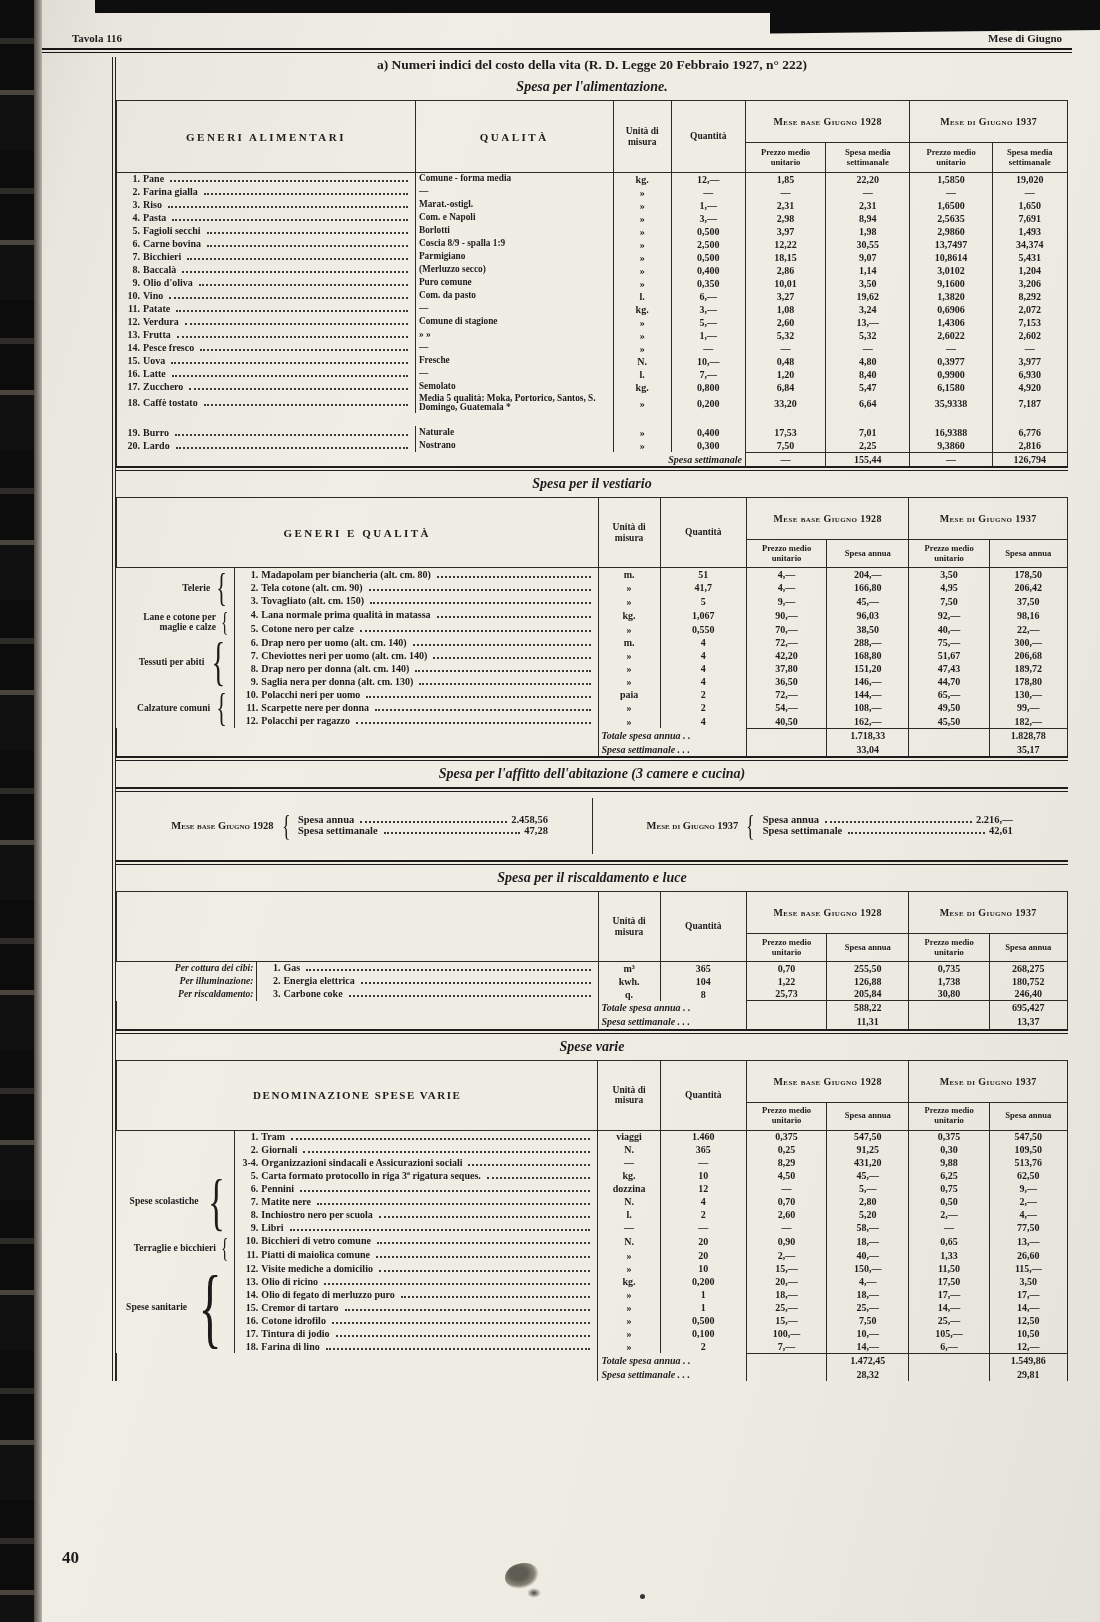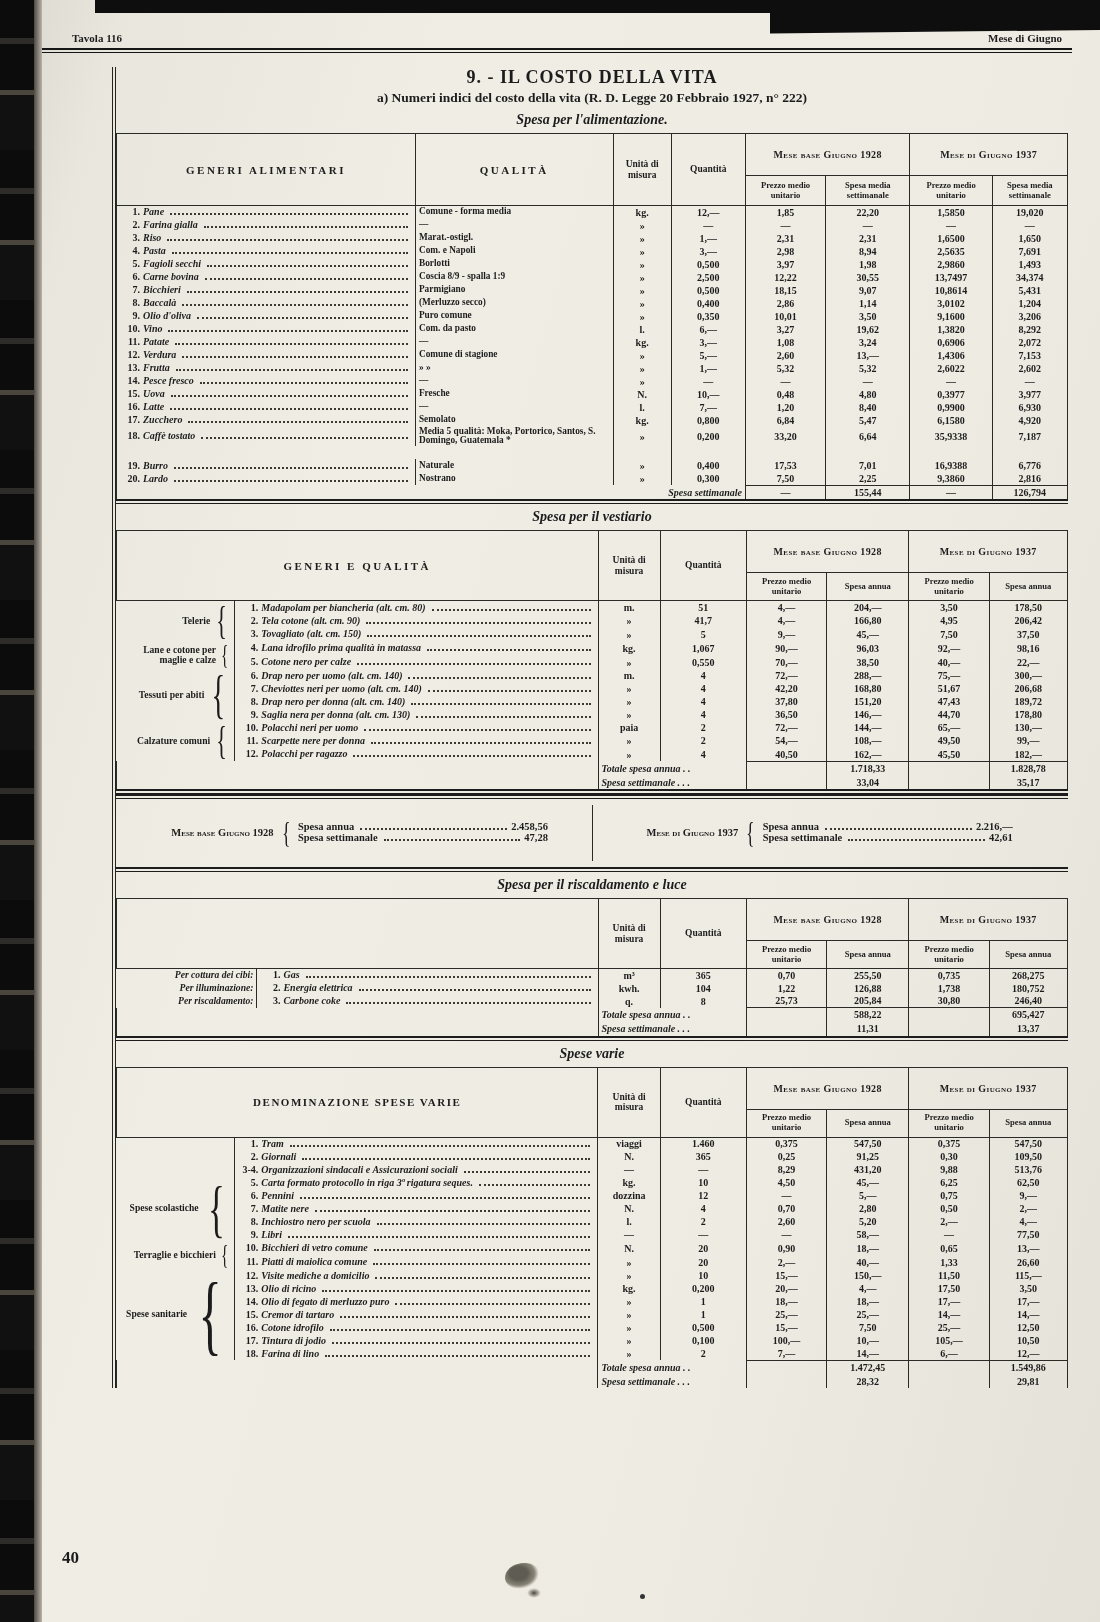--- a/index.html
+++ b/index.html
@@ -30,21 +30,21 @@
   th{font-weight:400;text-align:center;}
   .mes{font-variant-caps:small-caps;font-weight:700;font-size:10px;letter-spacing:.4px;}
   .sub{font-size:8.6px;font-weight:700;line-height:1.15;}
   .bigcol{font-size:11px;font-weight:700;letter-spacing:2.5px;}
   .unith{font-size:9.5px;font-weight:700;line-height:1.1;}
   td.val{text-align:center;font-weight:700;white-space:nowrap;}
   td.qual{text-align:left;font-weight:700;font-size:9.3px;line-height:1.05;}
   td.namec{border-top:none;border-bottom:none;}
   .nmrow{display:flex;align-items:baseline;}
   .nmnum{width:20px;text-align:right;font-weight:700;flex:none;padding-right:3px;}
-  .nm{font-weight:700;white-space:nowrap;font-style:italic;}
+  .nm{font-weight:700;white-space:nowrap;}
   .dots{flex:1;border-bottom:2px dotted #3a3a34;margin:0 4px 3px 6px;min-width:8px;height:1px;}
   td.noband{border-top:none;border-bottom:none;}
   .groupcell{border-top:none;border-bottom:none;border-left:none;text-align:right;font-weight:700;font-size:9.6px;}
   .gwrap{display:flex;align-items:center;justify-content:flex-end;gap:2px;line-height:1.05;}
   .brace{font-weight:400;transform:scaleX(.55);display:inline-block;}
   tr.spacer td{border-top:none;border-bottom:none;height:9px;}
   tfoot td{font-weight:700;}
   .f-label{border-top:none;border-bottom:none;font-style:italic;text-align:right;font-size:10px;white-space:nowrap;}
   .f-plain{border-top:none;border-bottom:none;}
   .f-val{text-align:center;border-top:none;border-bottom:none;white-space:nowrap;}
@@ -71,21 +71,20 @@
   <div class="topbar2"></div>
 
   <div class="inner">
     <div class="runhead">
       <span>Tavola 116</span>
       <span>Mese di Giugno</span>
     </div>
     <div class="runrule"></div>
 
     <div class="doc-frame">
-      <div class="doc-title">9. - IL COSTO DELLA VITA</div>
       <div class="doc-subtitle">a) Numeri indici del costo della vita (R. D. Legge 20 Febbraio 1927, n° 222)</div>
 
       <div class="sec-title">Spesa per l'alimentazione.</div>
       <table>
         <colgroup>
             <col style="width:298px">
             <col style="width:197px">
             <col style="width:58px">
             <col style="width:74px">
             <col style="width:80px">
@@ -534,21 +533,21 @@
             <tr>
               <td class="groupcell" rowspan="2">
                 <div class="gwrap">
                   <span>Lane e cotone per maglie e calze</span>
                   <span class="brace" style="font-size: 28px; line-height: 1;">{</span>
                 </div>
               </td>
               <td class="namec">
                 <div class="nmrow">
                   <span class="nmnum">4.</span>
-                  <span class="nm">Lana idrofilo prima qualità in matassa</span>
+                  <span class="nm">Lana normale prima qualità in matassa</span>
                   <span class="dots"></span>
                 </div>
               </td>
               <td class="val noband">kg.</td>
               <td class="val noband">1,067</td>
               <td class="val noband">90,—</td>
               <td class="val noband">96,03</td>
               <td class="val noband">92,—</td>
               <td class="val noband">98,16</td>
             </tr>
@@ -699,20 +698,21 @@
               <td class="f-label" colspan="2" style="text-align: left;">Spesa settimanale . . .</td>
               <td class="f-plain"></td>
               <td class="f-val">33,04</td>
               <td class="f-plain"></td>
               <td class="f-val">35,17</td>
             </tr>
           </tfoot>
       </table>
 
       <div class="hrule"></div>
+      <div class="sec-title">Spesa per l'affitto dell'abitazione (3 camere e cucina)</div>
       <div class="hrule"></div>
       <div class="affitto">
         <div class="aff-div"></div>
         <div class="aff-block">
           <span class="aff-label">Mese base Giugno 1928</span>
           <span class="aff-brace">{</span>
           <div class="aff-lines" id="aff-left">
               <div class="aff-line">
                 <span>Spesa annua</span>
                 <span class="dots"></span>

